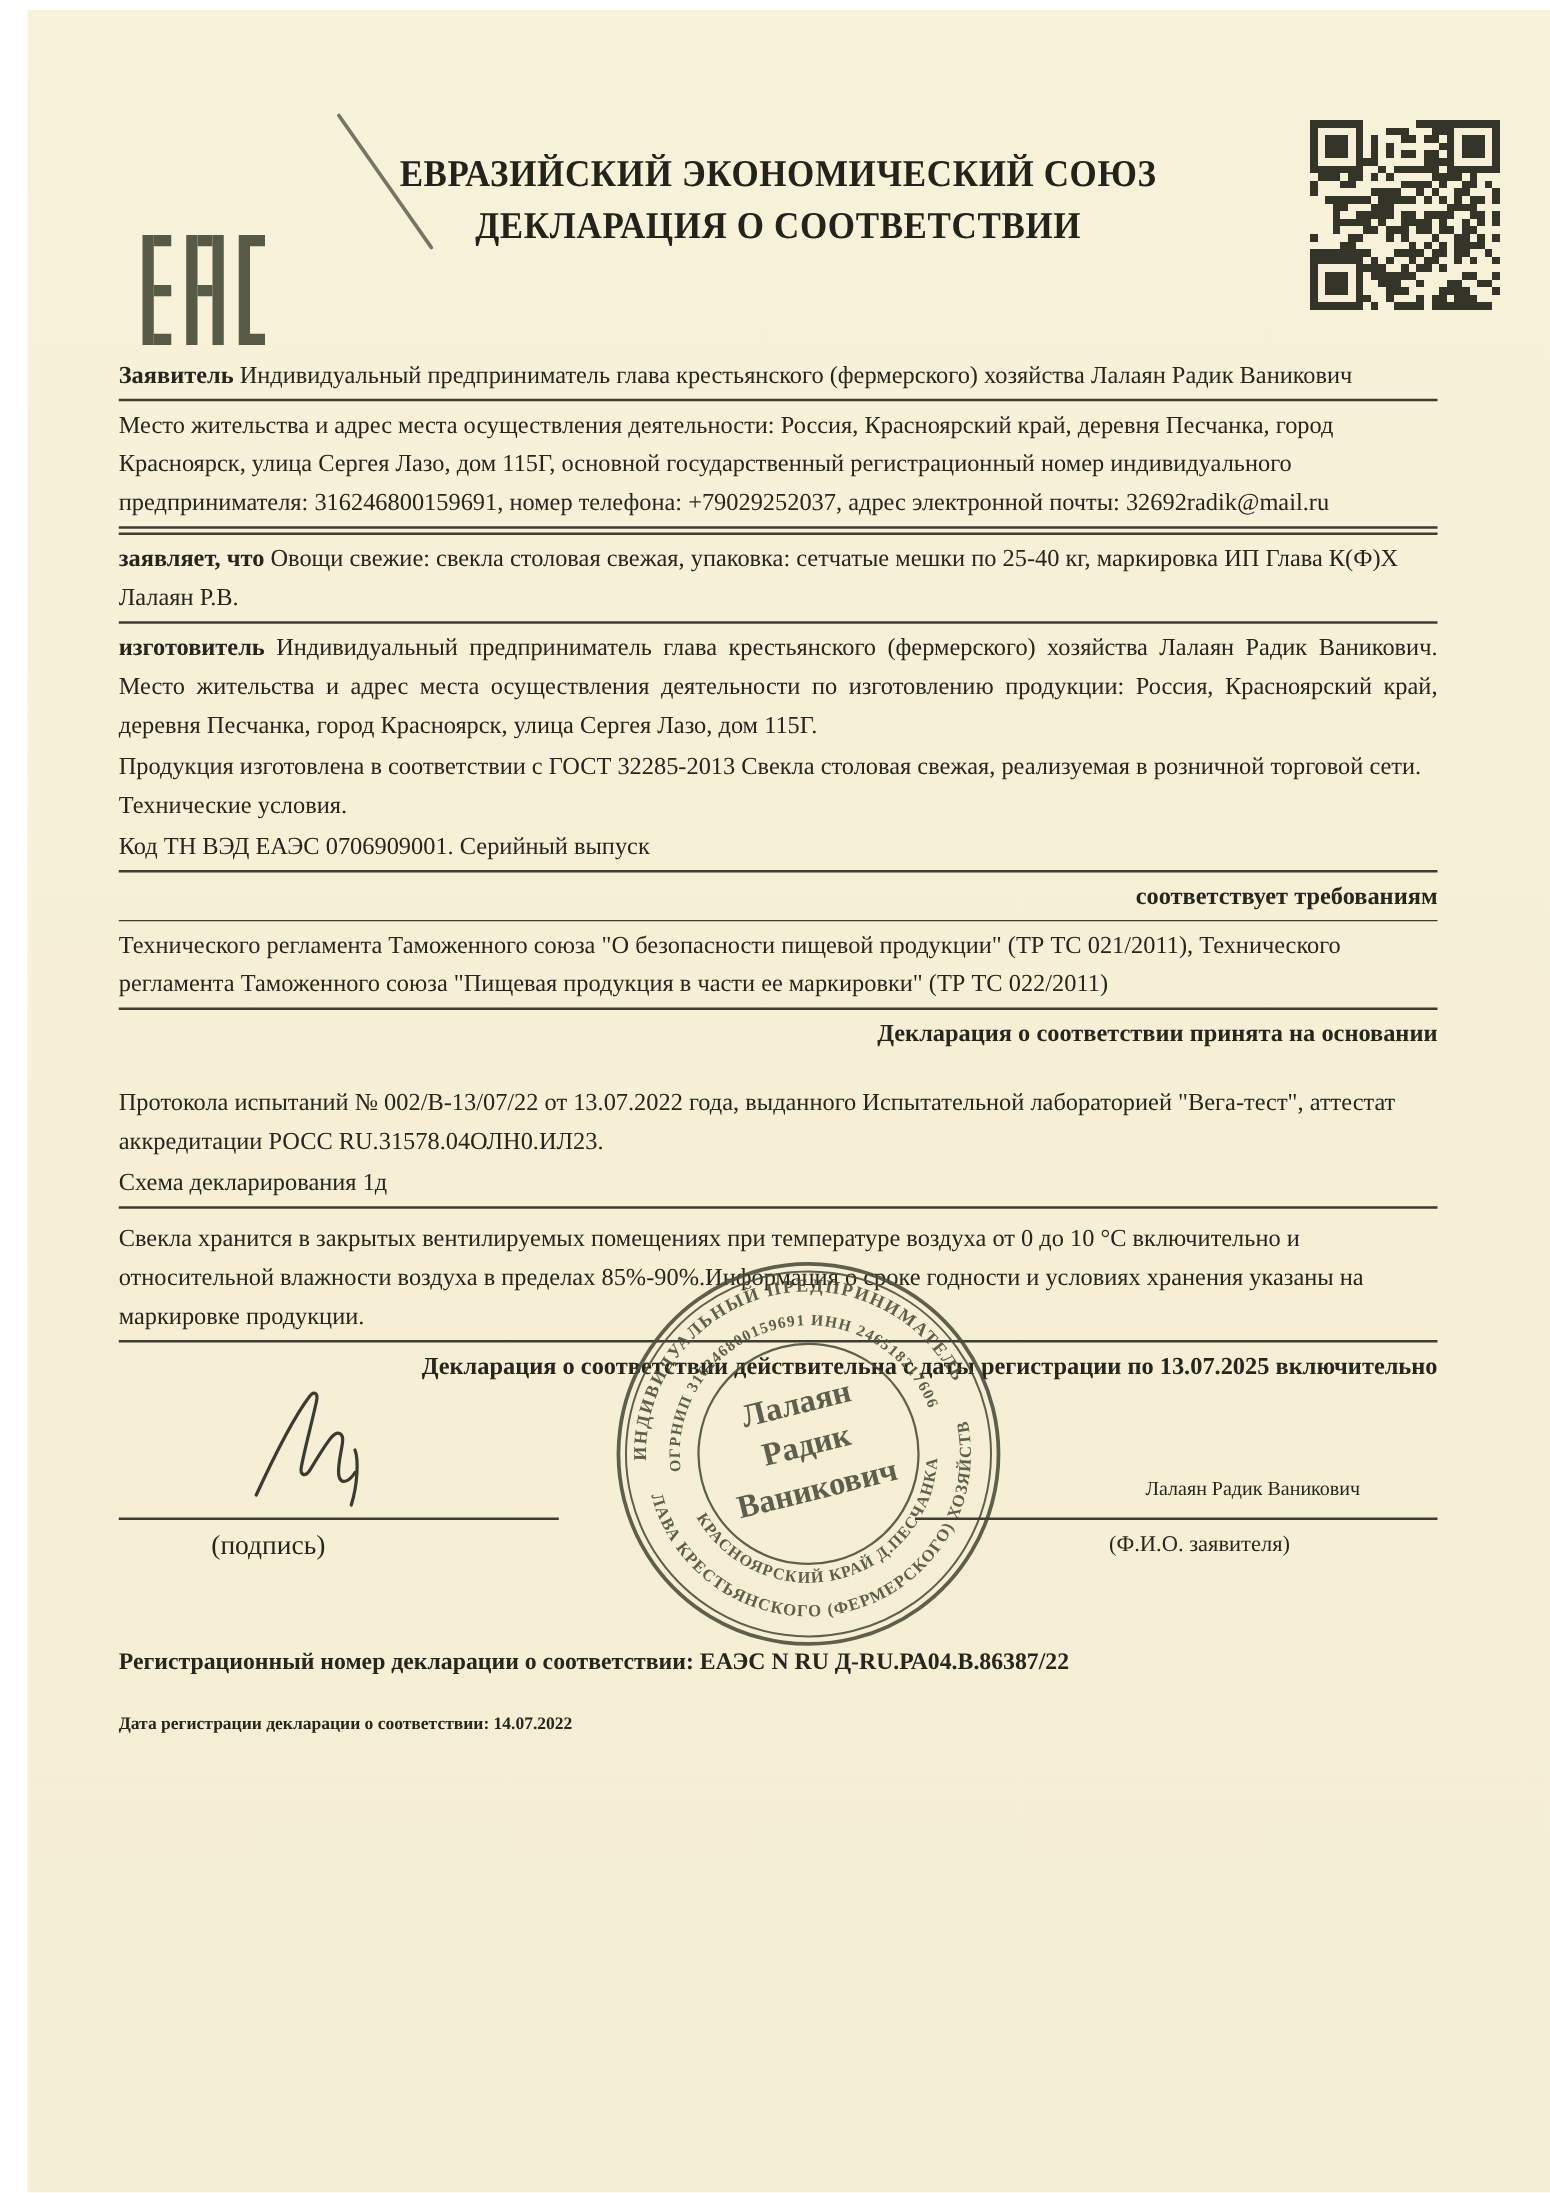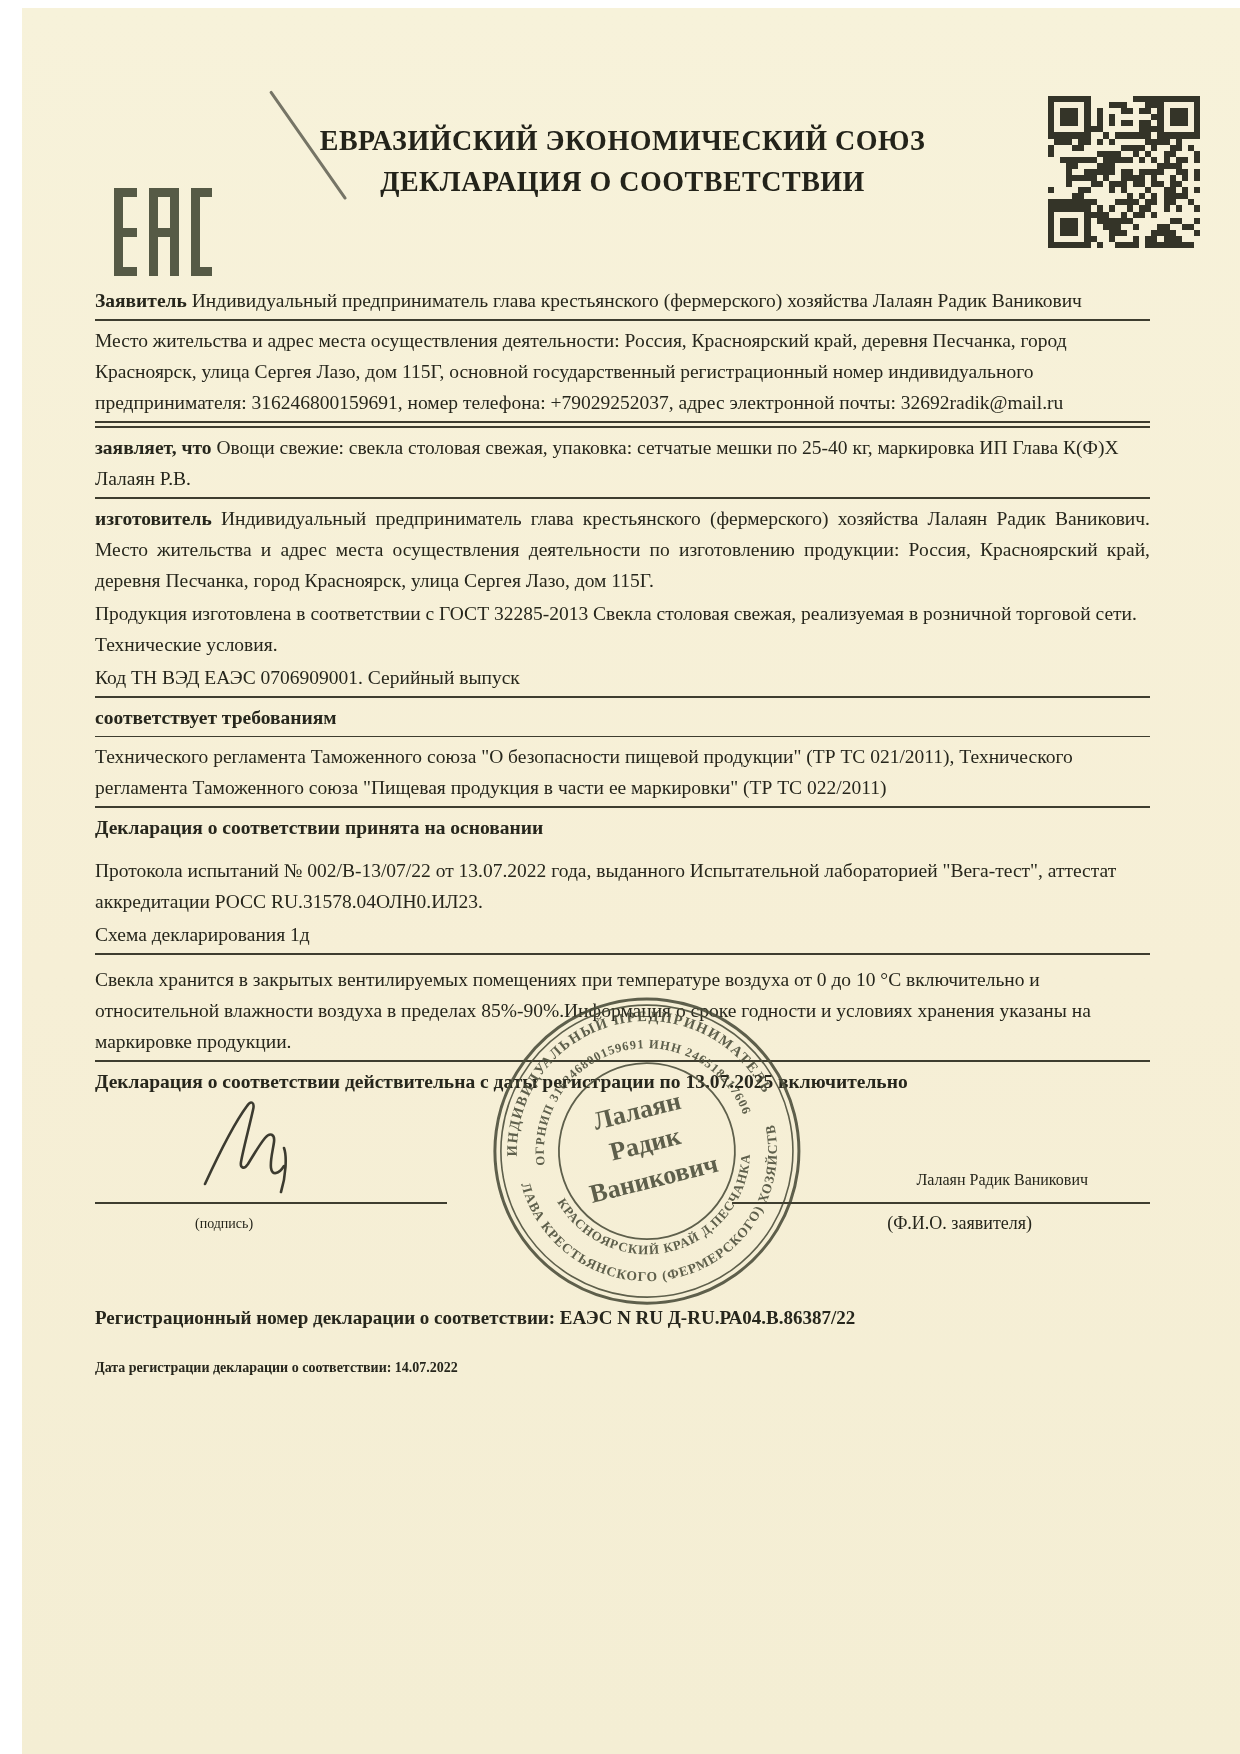--- a/index.html
+++ b/index.html
@@ -14,27 +14,27 @@
   .content{position:absolute;left:73px;top:0;width:1055px;}
   .hdr{ text-align:center;margin-top:118px;font-weight:bold;font-size:28px;
         letter-spacing:.5px;color:#23231a;transform:scaleY(1.08);}
   .hdr .l2{margin-top:6px;}
   .eac{position:absolute;left:90px;top:178px;}
   .qr{position:absolute;right:40px;top:88px;}
   .penmark{position:absolute;left:247px;top:84px;width:3px;height:132px;
     background:#555548;transform:rotate(-35deg);transform-origin:top left;border-radius:2px;opacity:.8;}
   .body{margin-top:88px;font-size:19.5px;line-height:31px;}
   .p{margin:0;padding:1px 0;}
-  .b{font-weight:bold;}
+  .b{font-weight:bold;text-align:right;}
   .just{text-align:justify;}
   .rule{border-top:2px solid #3e3d2f;height:0;margin:2px 0 3px 0;}
   .rule.thin{border-top-width:1.6px;}
   .sigzone{position:relative;height:190px;margin-top:6px;}
   .sigline{position:absolute;left:0;top:98px;width:352px;border-top:2px solid #3e3d2f;}
-  .siglabel{position:absolute;left:100px;top:104px;font-size:14px;}
+  .siglabel{position:absolute;left:74px;top:104px;font-size:22px;}
   .fioline{position:absolute;right:0;top:98px;width:418px;border-top:2px solid #3e3d2f;}
   .fioname{position:absolute;right:62px;top:60px;font-size:16px;}
   .fiolabel{position:absolute;right:118px;top:104px;font-size:18px;}
   .signature{position:absolute;left:92px;top:-16px;}
   .stamp{position:absolute;left:388px;top:-118px;transform:rotate(-14deg);opacity:.88;}
   .footer1{margin-top:8px;font-weight:bold;font-size:19px;}
   .footer2{margin-top:14px;font-weight:bold;font-size:14px;}
   .stamp text{fill:#4a4c39;}
 </style>
 </head>
@@ -342,21 +342,21 @@
       <div class="rule"></div>
 
       <p class="p b">соответствует требованиям</p>
       <div class="rule thin"></div>
 
       <p class="p">Технического регламента Таможенного союза "О безопасности пищевой продукции" (ТР ТС 021/2011), Технического регламента Таможенного союза "Пищевая продукция в части ее маркировки" (ТР ТС 022/2011)</p>
       <div class="rule"></div>
 
       <p class="p b">Декларация о соответствии принята на основании</p>
 
-      <p class="p" style="margin-top:10px">Протокола испытаний № 002/В-13/07/22 от 13.07.2022 года, выданного Испытательной лабораторией "Вега-тест", аттестат аккредитации РОСС RU.31578.04ОЛН0.ИЛ23.</p>
+      <p class="p" style="margin-top:22px">Протокола испытаний № 002/В-13/07/22 от 13.07.2022 года, выданного Испытательной лабораторией "Вега-тест", аттестат аккредитации РОСС RU.31578.04ОЛН0.ИЛ23.</p>
       <p class="p">Схема декларирования 1д</p>
       <div class="rule"></div>
 
 
       <p class="p" style="margin-top:8px">Свекла хранится в закрытых вентилируемых помещениях при температуре воздуха от 0 до 10 °С включительно  и относительной влажности воздуха в пределах 85%-90%.Информация о сроке годности и условиях хранения указаны на маркировке продукции.</p>
       <div class="rule"></div>
 
       <p class="p b">Декларация о соответствии действительна с даты регистрации по 13.07.2025 включительно</p>
 
       <div class="sigzone">

